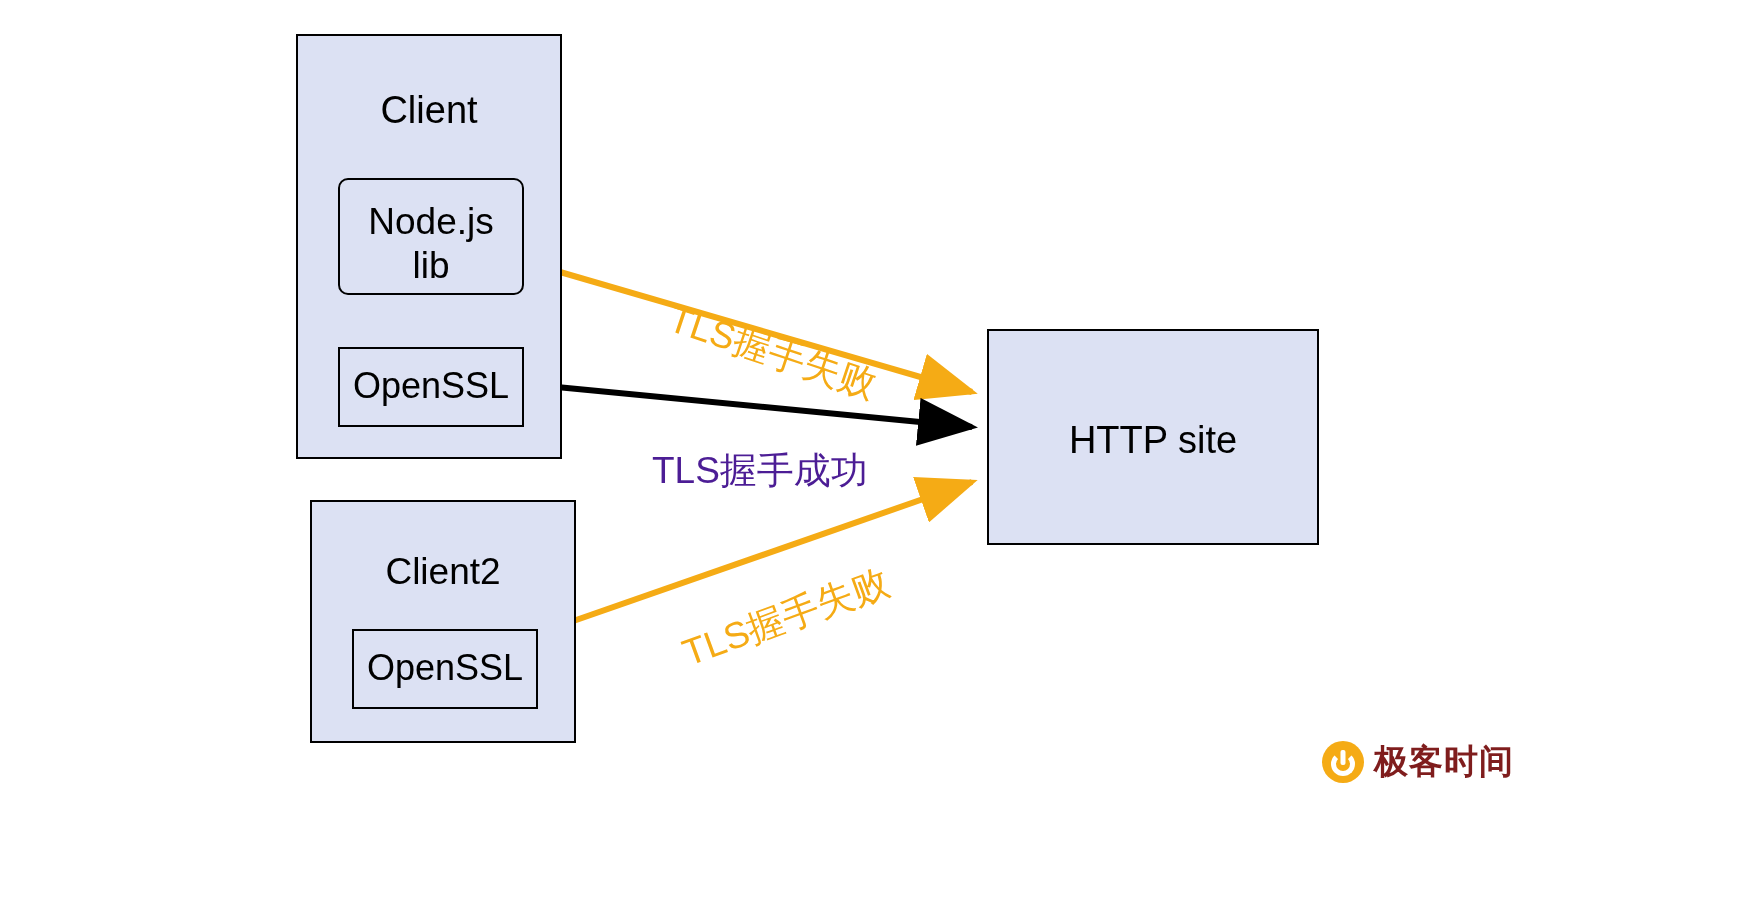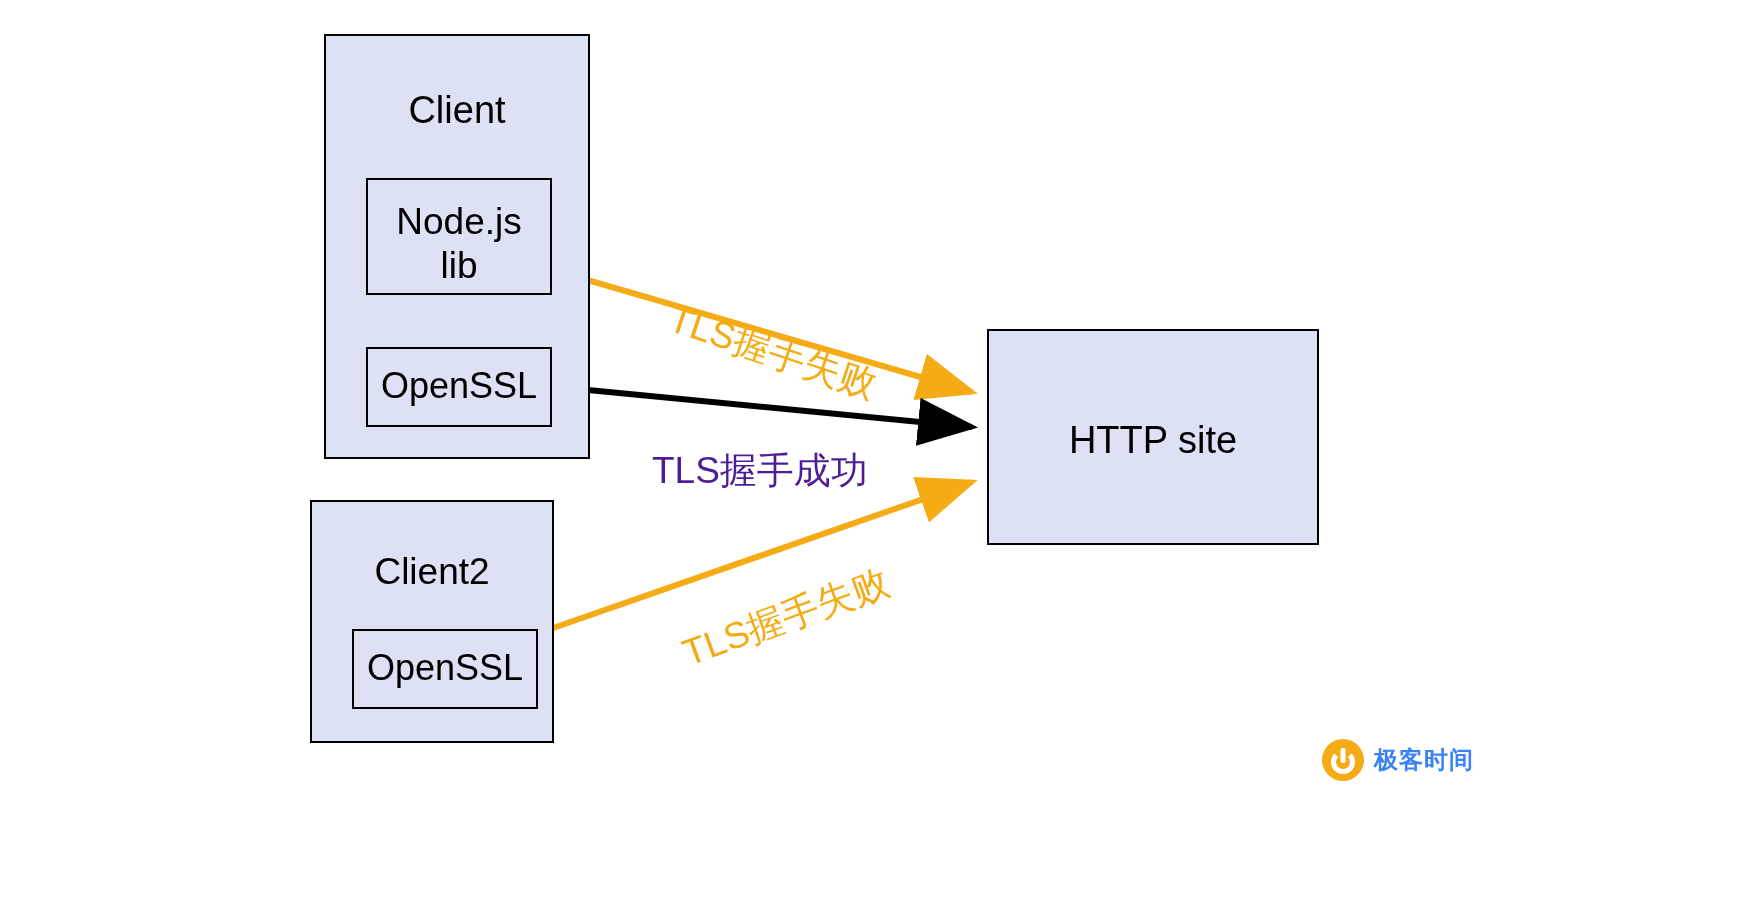--- a/index.html
+++ b/index.html
@@ -35,42 +35,42 @@
     position: absolute;
     left: 0;
     width: 100%;
     text-align: center;
     color: #000000;
     font-weight: 400;
     white-space: pre-line;
     line-height: 1.18;
   }
   #client-box {
-    left: 324px; top: 34px; width: 266px; height: 425px;
+    left: 296px; top: 34px; width: 266px; height: 425px;
   }
   #client-box > .node-label {
     top: 52px;
     font-size: 38px;
   }
   #nodejs-box {
     left: 350px; top: 176px; width: 186px; height: 117px;
   }
   #nodejs-box > .node-label {
     top: 20px;
     font-size: 37px;
   }
   #openssl-box-1 {
     left: 350px; top: 345px; width: 186px; height: 80px;
   }
   #openssl-box-1 > .node-label {
     top: 16px;
     font-size: 36px;
   }
   #client2-box {
-    left: 310px; top: 500px; width: 244px; height: 243px;
+    left: 310px; top: 500px; width: 266px; height: 243px;
   }
   #client2-box > .node-label {
     top: 48px;
     font-size: 37px;
   }
   #openssl-box-2 {
     left: 350px; top: 627px; width: 186px; height: 80px;
   }
   #openssl-box-2 > .node-label {
     top: 16px;
@@ -138,22 +138,22 @@
     left: 9px;
     top: 11px;
     width: 24px;
     height: 24px;
     border: 5px solid #ffffff;
     border-top-color: transparent;
     border-radius: 50%;
     box-sizing: border-box;
   }
   #brand .brand-text {
-    font-size: 24px;
-    color: #3b82f6;
+    font-size: 34px;
+    color: #7f1d1d;
     font-weight: 700;
     letter-spacing: 1px;
   }
 </style>
 </head>
 <body>
 
 <div id="canvas">
 
   <svg class="layer" viewBox="0 0 1757 905">
@@ -169,21 +169,21 @@
     <line x1="536" y1="265" x2="972" y2="392" stroke="#f5ab15" stroke-width="6" marker-end="url(#arrow-orange)"></line>
 
     <line x1="536" y1="385" x2="972" y2="427" stroke="#000000" stroke-width="6" marker-end="url(#arrow-black)"></line>
 
     <line x1="536" y1="634" x2="972" y2="482" stroke="#f5ab15" stroke-width="6" marker-end="url(#arrow-orange)"></line>
   </svg>
 
   <div class="node" id="client-box">
     <div class="node-label">Client</div>
 
-    <div class="node" id="nodejs-box" style="left:40px; top:142px;">
+    <div class="node" id="nodejs-box" style="left:40px; top:142px;border-radius:10px;">
       <div class="node-label">Node.js
 lib</div>
     </div>
 
     <div class="node" id="openssl-box-1" style="left:40px; top:311px;">
       <div class="node-label">OpenSSL</div>
     </div>
   </div>
 
   <div class="node" id="client2-box">

